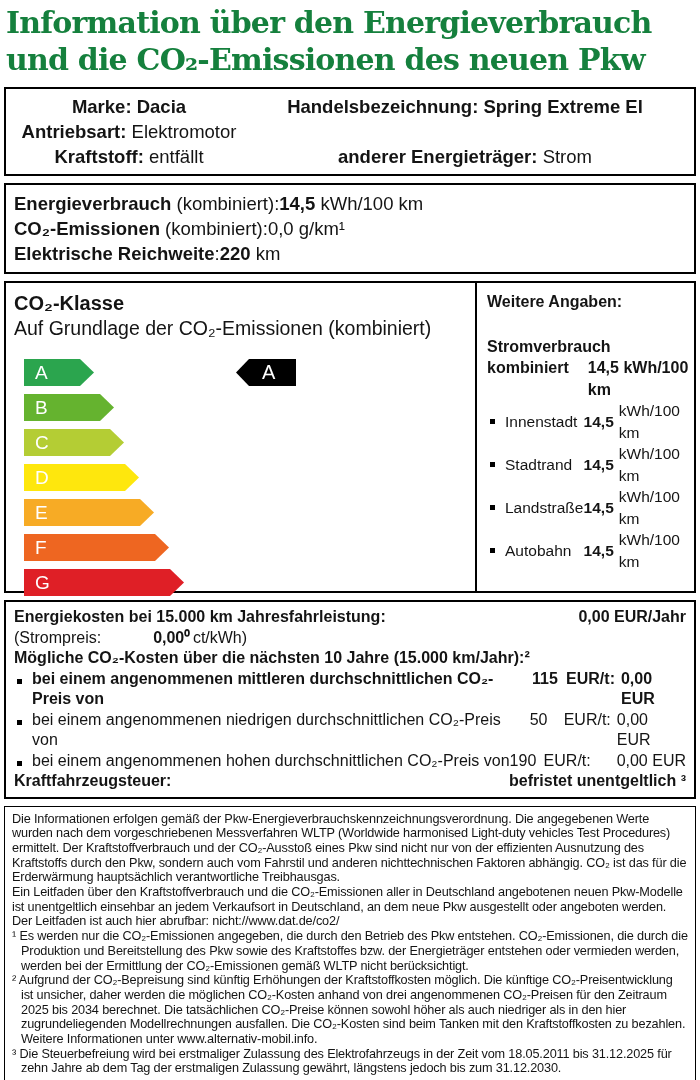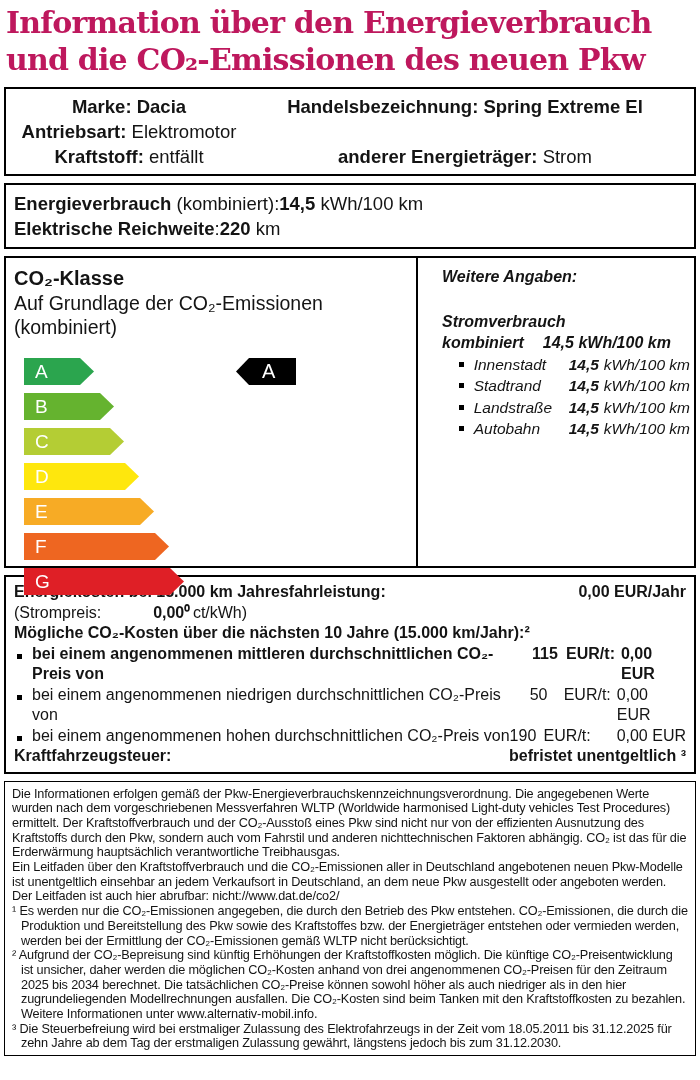--- a/index.html
+++ b/index.html
@@ -5,21 +5,21 @@
   html,body{margin:0;padding:0;overflow:hidden;}
   body{
     width:700px;height:1080px;box-sizing:border-box;
     background:#ffffff;color:#141414;
     padding:4px 4px 0 4px;
     font-family:"Liberation Sans", sans-serif;
   }
   .title{
     font-family:"DejaVu Serif", serif;font-weight:700;
     font-size:30px;line-height:37px;letter-spacing:-0.8px;
-    color:#be185d;margin:0 0 9px 2px;
+    color:#15803d;margin:0 0 9px 2px;
   }
   .box{border:2px solid #000;margin-bottom:7px;box-sizing:border-box;}
   b,.b{font-weight:700;}
 
   
   .vbox{padding:5px 8px;text-align:center;}
   .vrow{display:grid;grid-template-columns:230px 1fr;font-size:18.5px;line-height:25px;}
 
   
   .ebox{padding:6px 8px;font-size:18.5px;line-height:25px;}
@@ -35,22 +35,22 @@
     height:27px;margin-bottom:8px;display:flex;align-items:center;
     color:#fff;font-size:19px;padding-left:11px;box-sizing:border-box;
     clip-path:polygon(0 0, calc(100% - 14px) 0, 100% 50%, calc(100% - 14px) 100%, 0 100%);
   }
   .indicator{
     position:absolute;top:0;left:212px;width:60px;height:27px;
     color:#fff;font-size:20px;display:flex;align-items:center;
     padding-left:26px;box-sizing:border-box;
     clip-path:polygon(0 50%, 13px 0, 100% 0, 100% 100%, 13px 100%);
   }
-  .cright{width:278px;border-left:2px solid #000;padding:8px 4px 0 24px;box-sizing:border-box;
-          font-size:15.5px;line-height:21.5px;font-style:italic;}
+  .cright{width:219px;border-left:2px solid #000;padding:8px 4px 0 10px;box-sizing:border-box;
+          font-size:15.5px;line-height:21.5px;}
   .wa-head{font-weight:700;font-size:16px;}
   .sv-head{font-weight:700;font-size:16px;margin-top:23px;}
   .komb{font-size:16px;font-weight:700;display:flex;}
   .komb .kv{margin-left:19px;}
   .drow{display:flex;align-items:center;justify-content:flex-end;}
   .sq{width:5px;height:5px;background:#000;margin:0 10px 0 3px;flex:none;}
   .dname{width:95px;}
   .dval{font-weight:700;margin-right:5px;}
 
   
@@ -90,20 +90,24 @@
     <div><b>anderer Energieträger:</b>&nbsp;<span>Strom</span></div>
   </div>
 </div>
 
 <div class="box ebox">
   <div class="erow">
     <div><b>Energieverbrauch</b><span> (kombiniert):</span></div>
     <div><b>14,5</b><span> kWh/100 km</span></div>
   </div>
   <div class="erow">
+    <div><b>CO₂-Emissionen</b><span> (kombiniert):</span></div>
+    <div><b></b><span>0,0  g/km¹</span></div>
+  </div>
+  <div class="erow">
     <div><b>Elektrische Reichweite</b><span>:</span></div>
     <div><b>220</b><span> km</span></div>
   </div>
 </div>
 
 <div class="box cbox">
   <div class="cleft">
     <div class="co2h">CO₂-Klasse</div>
     <div class="co2sub">Auf Grundlage der CO₂-Emissionen (kombiniert)</div>
     <div class="bars">

